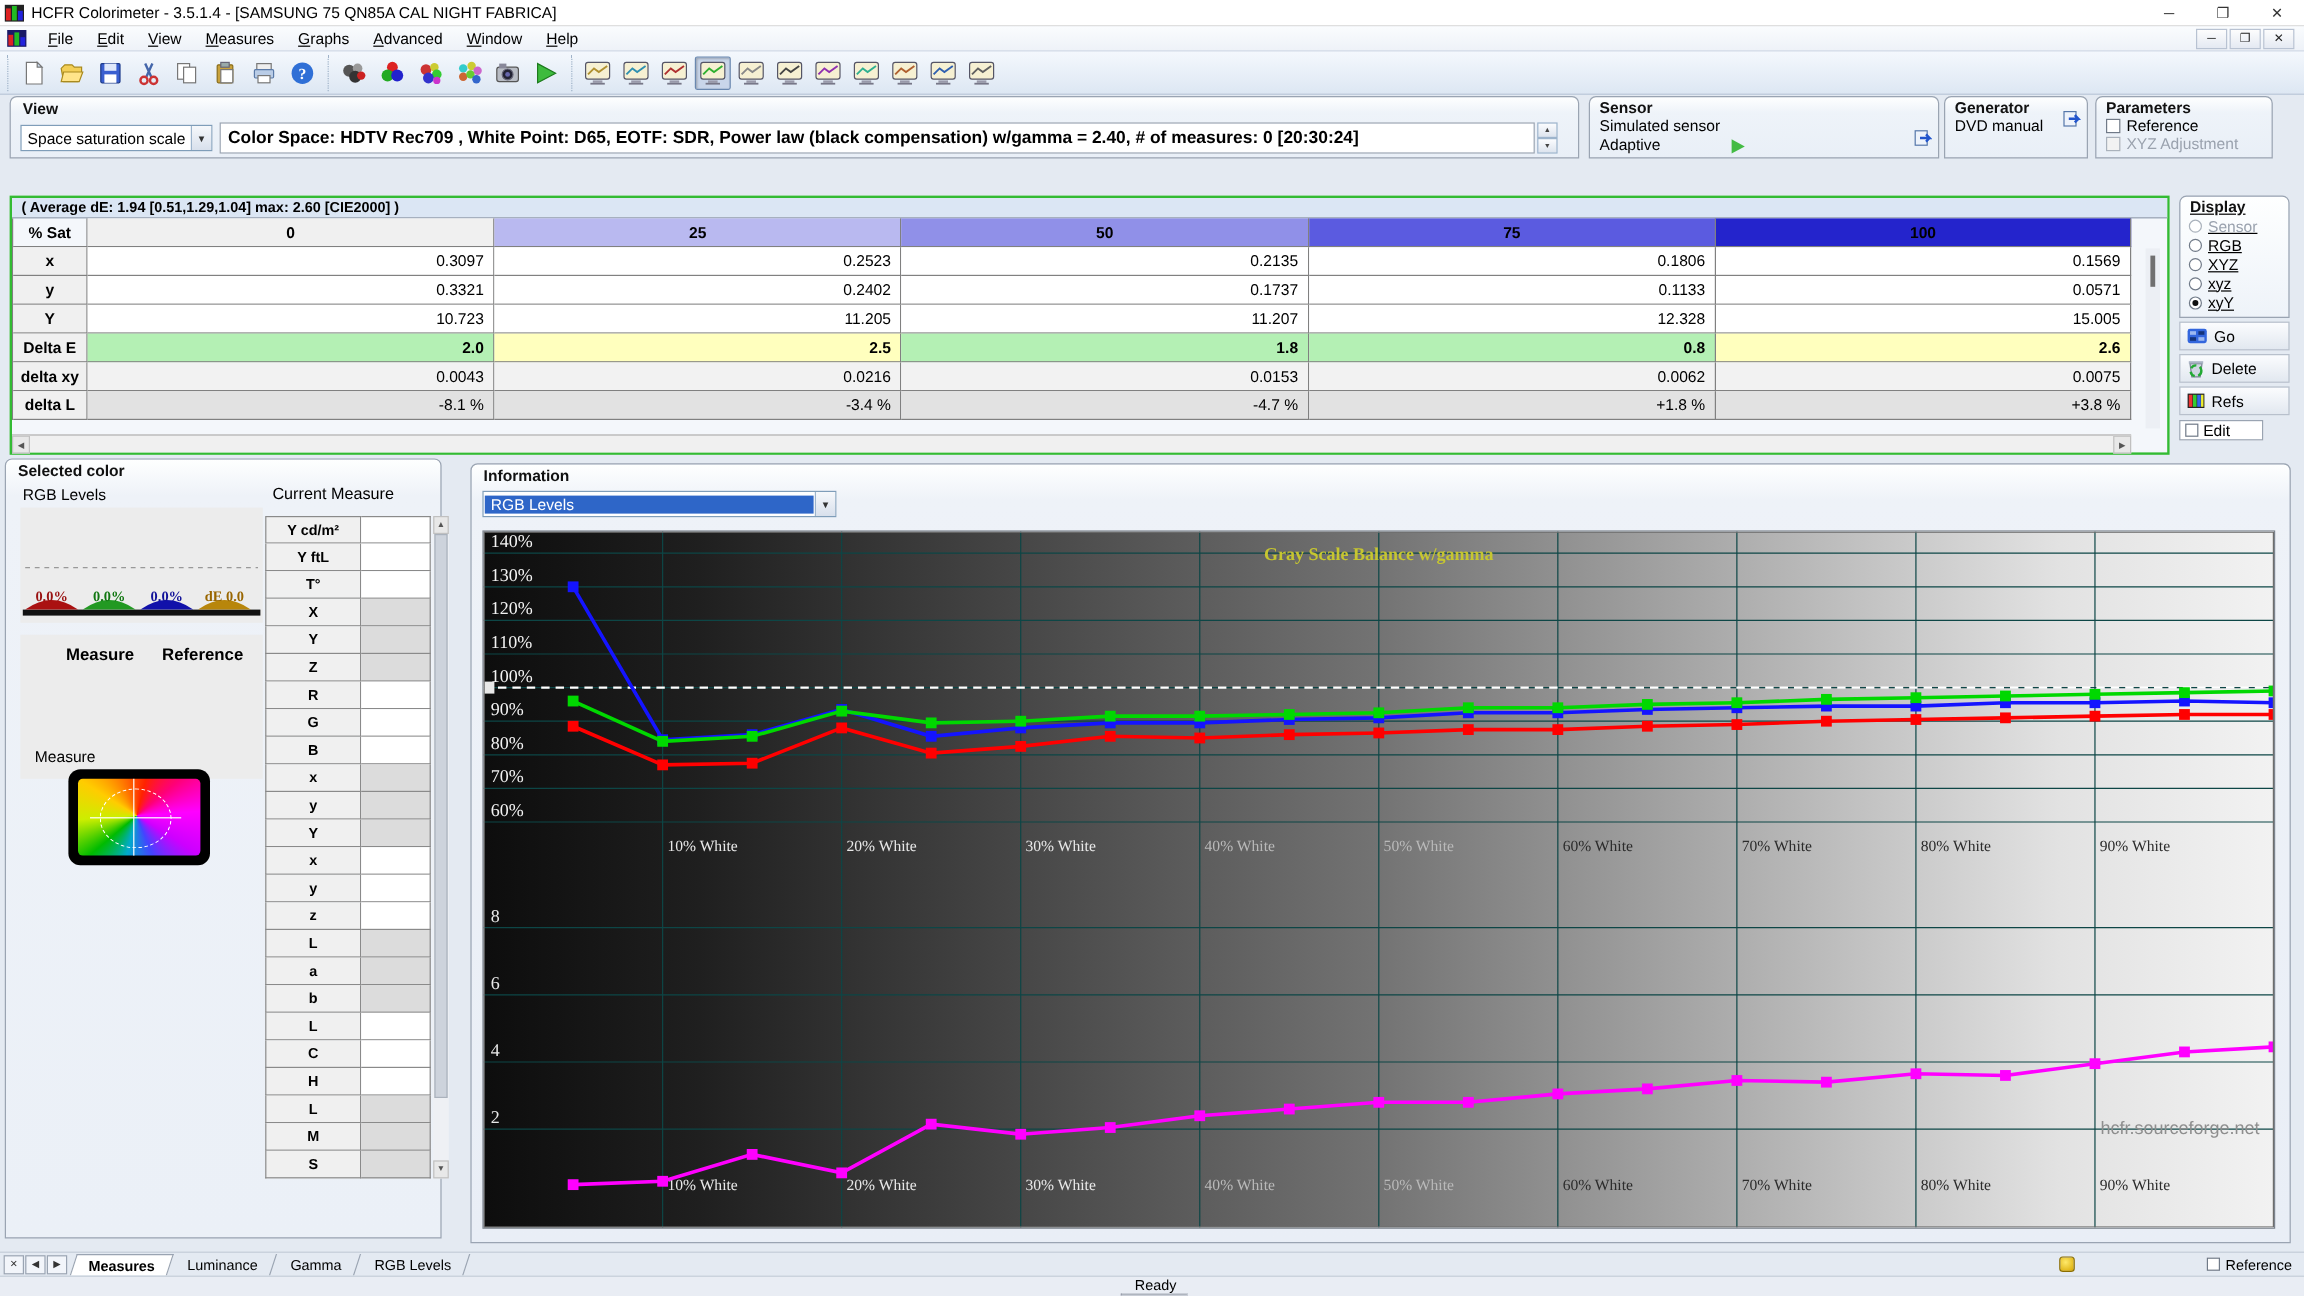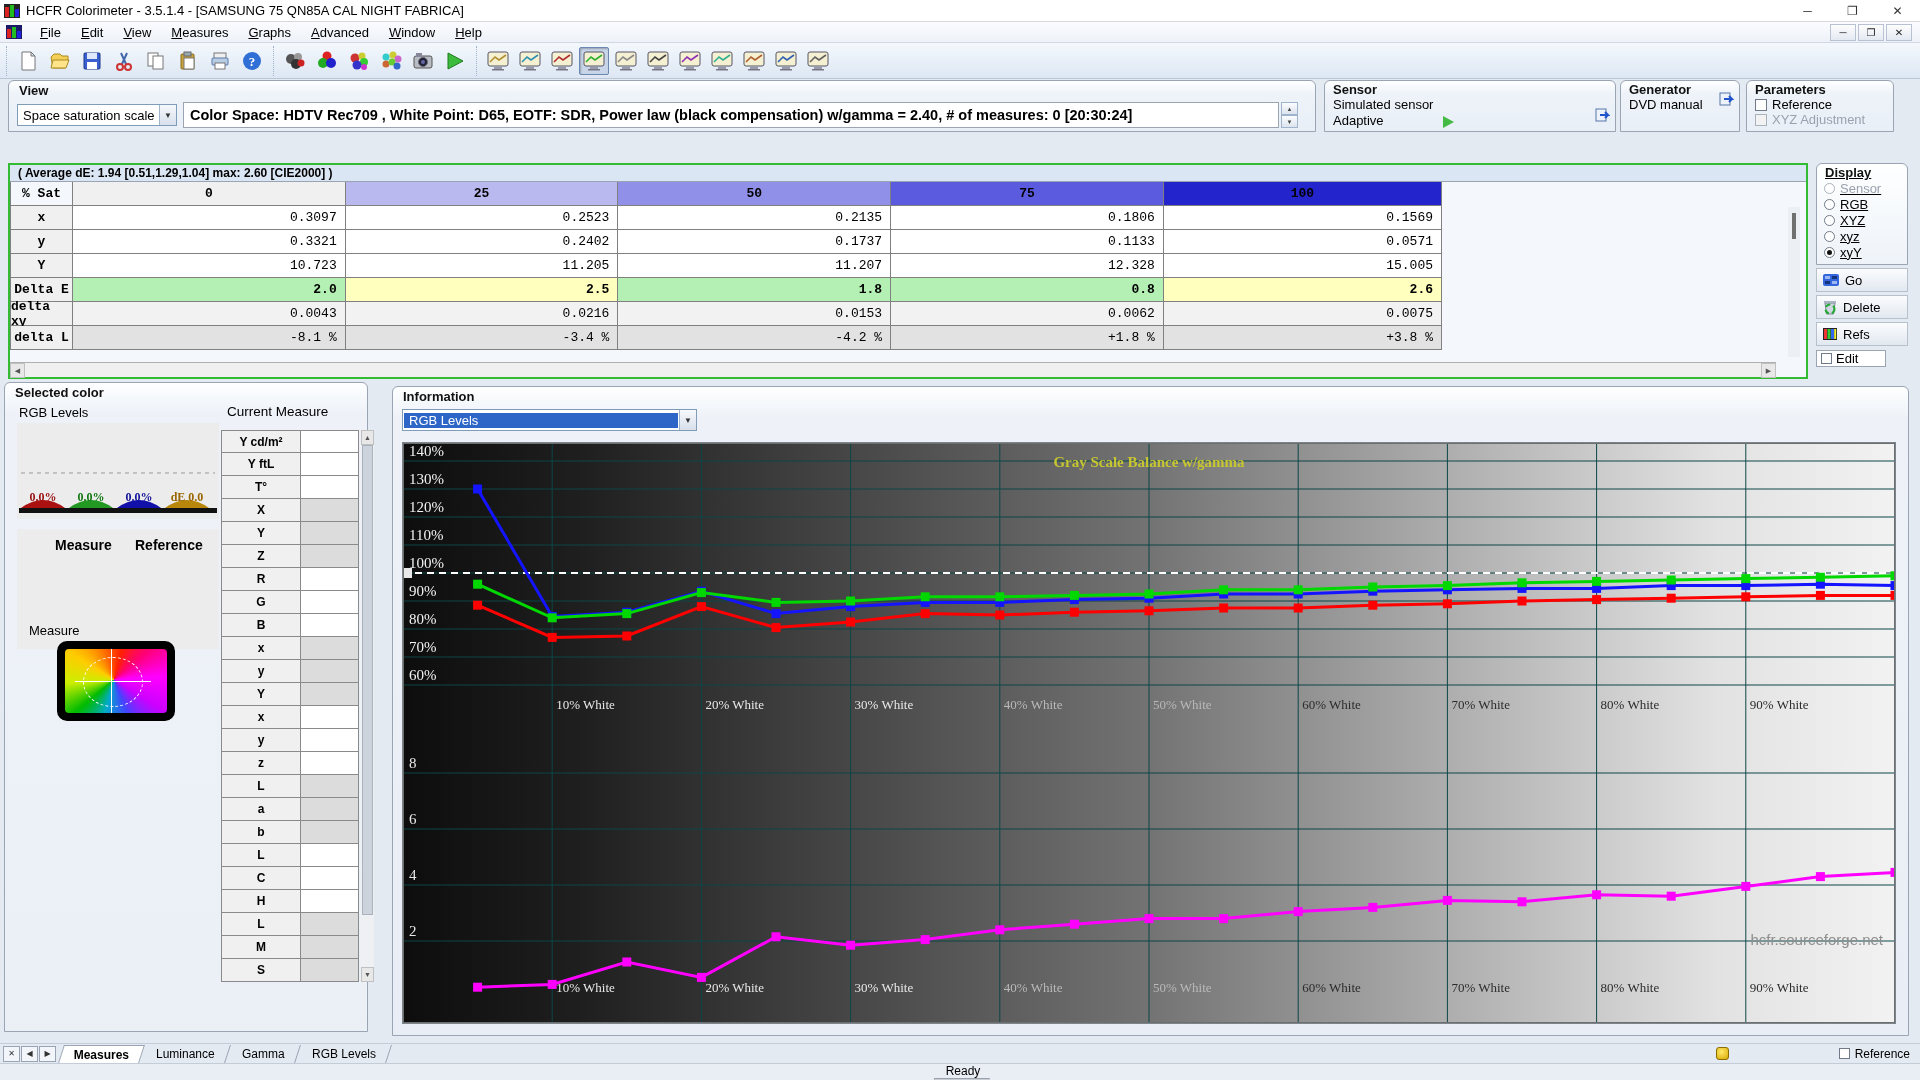--- a/index.html
+++ b/index.html
@@ -52,21 +52,21 @@
   .generator-panel { top:80px; left:1620px; width:120px; height:52px; }
   .params-panel    { top:80px; left:1746px; width:148px; height:52px; }
   .chk-row { display:flex; align-items:center; gap:5px; padding:0 8px; height:15px; }
   .chk { width:12px; height:12px; border:1px solid #707a88; background:#fff; flex:none;}
   .chk.disabled { border-color:#aab2bc; background:#f2f2f2;}
   .chk-row.disabled { color:#9aa2ae; }
 
   
   .measures-area { position:absolute; top:163px; left:8px; width:1800px; height:216px; border:2px solid #33bb33; background:#f4f7fb; }
   .avg-caption { height:17px; background:#dbe6f4; border-bottom:1px solid #9aa4b2; font-weight:bold; font-size:12px; padding:1px 8px; }
-  #measures-grid { display:grid; grid-template-columns:62px 1fr 1fr 1fr 1fr 1.02fr; width:1432px; border-left:1px solid #808080;font-family:Liberation Mono, monospace;}
+  #measures-grid { display:grid; grid-template-columns:62px 1fr 1fr 1fr 1fr 1.02fr; width:1766px; border-left:1px solid #808080;}
   .mg-cell { height:24px; border-right:1px solid #808080; border-bottom:1px solid #808080; display:flex; align-items:center; }
   .mg-head { justify-content:center; font-weight:bold; }
   .mg-lab { justify-content:center; font-weight:bold; background:#f0f0f0; }
   .mg-val { justify-content:flex-end; padding-right:8px; }
   .hscroll { position:absolute; bottom:0; left:0; width:1766px; height:15px; background:#f0f0f0; display:flex; border-top:1px solid #b0b0b0;}
   .scroll-arrow { width:15px; height:15px; background:#e8e8e8; border:1px solid #c0c0c0; font-size:7px; color:#555; display:flex; align-items:center; justify-content:center;}
   .hscroll .track { flex:1; }
   .vstrip { position:absolute; right:6px; top:42px; width:12px; height:150px; background:#eceff4;}
   .vstrip .thumb { width:4px; height:26px; background:#707070; margin:6px auto 0 auto;}
 
@@ -459,21 +459,21 @@
         <div class="mg-cell mg-val" style="background: rgb(255, 255, 190); font-weight: bold;">2.6</div>
         <div class="mg-cell mg-lab">delta xy</div>
         <div class="mg-cell mg-val" style="background: rgb(242, 242, 242);">0.0043</div>
         <div class="mg-cell mg-val" style="background: rgb(242, 242, 242);">0.0216</div>
         <div class="mg-cell mg-val" style="background: rgb(242, 242, 242);">0.0153</div>
         <div class="mg-cell mg-val" style="background: rgb(242, 242, 242);">0.0062</div>
         <div class="mg-cell mg-val" style="background: rgb(242, 242, 242);">0.0075</div>
         <div class="mg-cell mg-lab">delta L</div>
         <div class="mg-cell mg-val" style="background: rgb(226, 226, 226);">-8.1 %</div>
         <div class="mg-cell mg-val" style="background: rgb(226, 226, 226);">-3.4 %</div>
-        <div class="mg-cell mg-val" style="background: rgb(226, 226, 226);">-4.2 %</div>
+        <div class="mg-cell mg-val" style="background: rgb(226, 226, 226);">-4.7 %</div>
         <div class="mg-cell mg-val" style="background: rgb(226, 226, 226);">+1.8 %</div>
         <div class="mg-cell mg-val" style="background: rgb(226, 226, 226);">+3.8 %</div>
       </div>
     <div class="hscroll">
       <span class="scroll-arrow">◀</span>
       <span class="track"></span>
       <span class="scroll-arrow">▶</span>
     </div>
     <div class="vstrip">
         <div class="thumb"></div>

